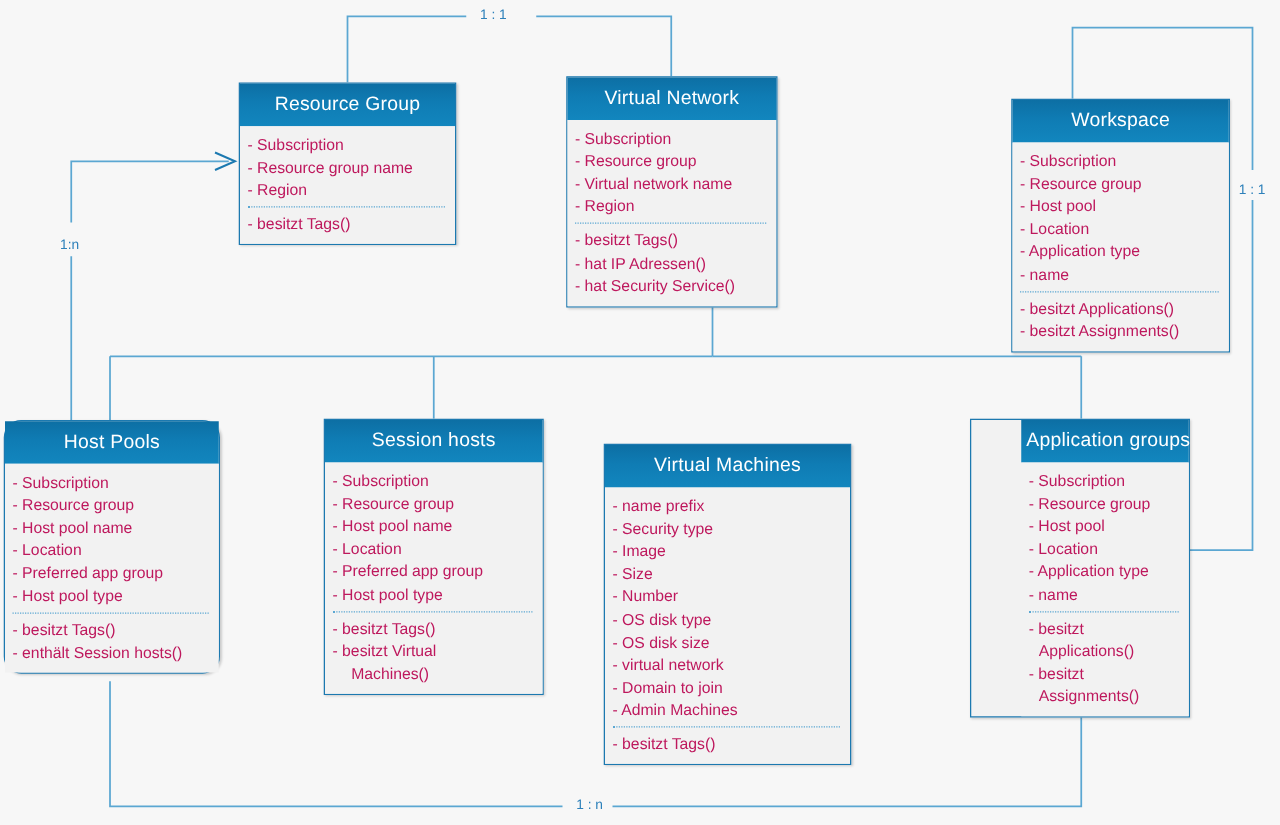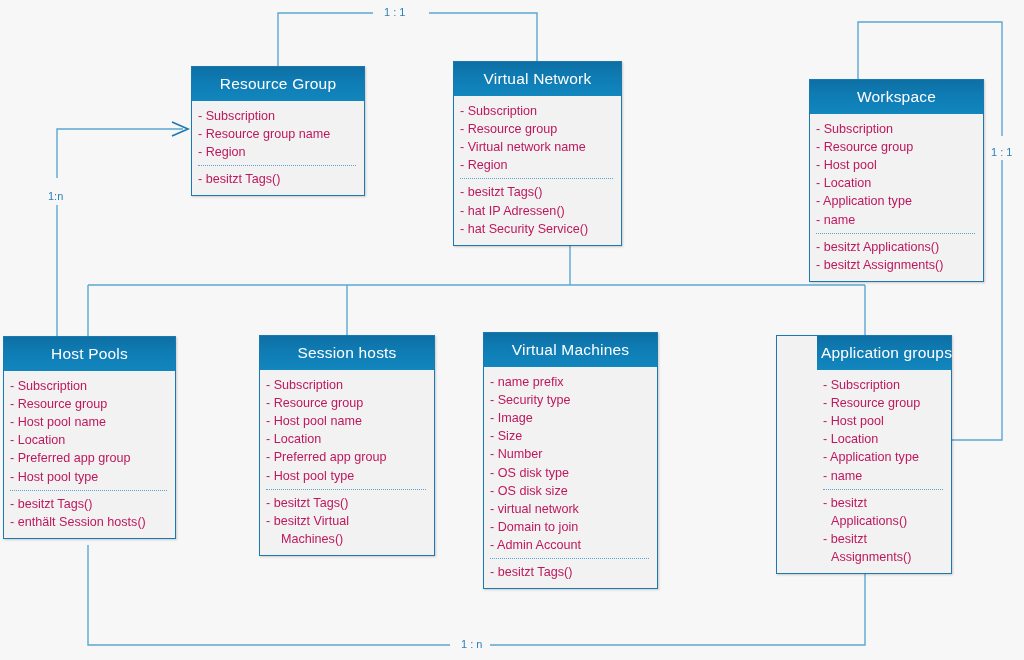--- a/index.html
+++ b/index.html
@@ -148,21 +148,21 @@
         <li>- name</li>
       </ul>
       <div class="uml-sep"></div>
       <ul class="uml-ops">
         <li>- besitzt Applications()</li>
         <li>- besitzt Assignments()</li>
       </ul>
     </div>
   </div>
 
-  <div class="uml" style="left:3px; top:336px; width:173px;">
+  <div class="uml" style="left:3px; top:336px; width:173px;border-radius:14px;">
     <div class="uml-header">Host Pools</div>
     <div class="uml-body">
       <ul class="uml-attrs">
         <li>- Subscription</li>
         <li>- Resource group</li>
         <li>- Host pool name</li>
         <li>- Location</li>
         <li>- Preferred app group</li>
         <li>- Host pool type</li>
       </ul>
@@ -187,34 +187,34 @@
       </ul>
       <div class="uml-sep"></div>
       <ul class="uml-ops">
         <li>- besitzt Tags()</li>
         <li>- besitzt Virtual
   Machines()</li>
       </ul>
     </div>
   </div>
 
-  <div class="uml" style="left:483px; top:332px; width:175px;">
+  <div class="uml" style="left:483px; top:355px; width:198px;">
     <div class="uml-header">Virtual Machines</div>
     <div class="uml-body">
       <ul class="uml-attrs">
         <li>- name prefix</li>
         <li>- Security type</li>
         <li>- Image</li>
         <li>- Size</li>
         <li>- Number</li>
         <li>- OS disk type</li>
         <li>- OS disk size</li>
         <li>- virtual network</li>
         <li>- Domain to join</li>
-        <li>- Admin Account</li>
+        <li>- Admin Machines</li>
       </ul>
       <div class="uml-sep"></div>
       <ul class="uml-ops">
         <li>- besitzt Tags()</li>
       </ul>
     </div>
   </div>
 
   <div class="uml" style="left:776px; top:335px; width:176px;padding-left:40px;">
     <div class="uml-header">Application groups</div>

